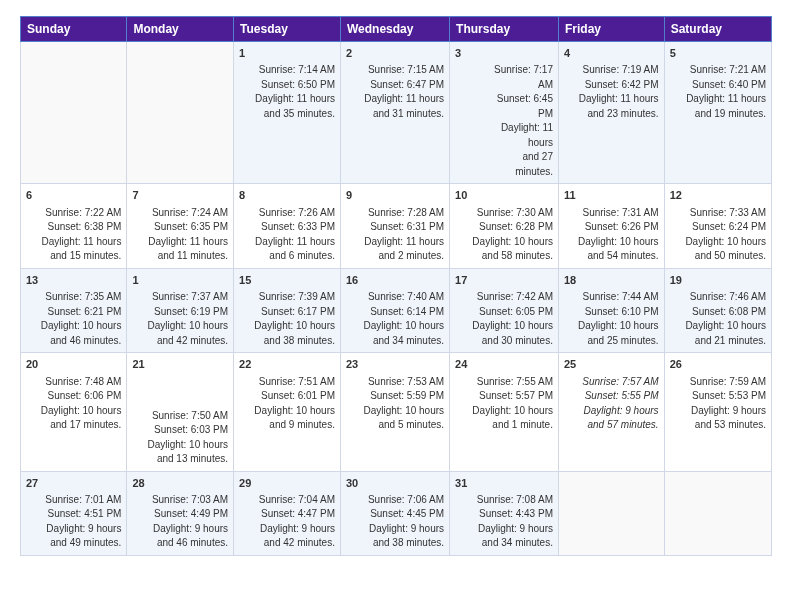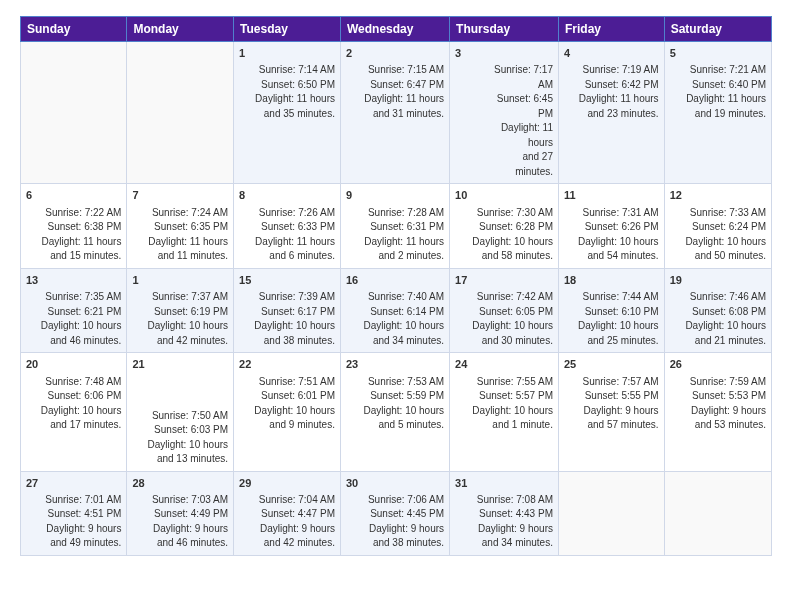--- a/index.html
+++ b/index.html
@@ -277,21 +277,21 @@
           </td>
           <td>
             <span class="day-num">24</span>
             <div class="day-info" style="white-space: pre-line;">Sunrise: 7:55 AM
 Sunset: 5:57 PM
 Daylight: 10 hours
 and 1 minute.</div>
           </td>
           <td>
             <span class="day-num">25</span>
-            <div class="day-info" style="white-space: pre-line;">Sunrise: 7:57 AM
+            <div class="day-info" style="white-space: pre-line; font-style: italic;">Sunrise: 7:57 AM
 Sunset: 5:55 PM
 Daylight: 9 hours
 and 57 minutes.</div>
           </td>
           <td>
             <span class="day-num">26</span>
             <div class="day-info" style="white-space: pre-line; margin-left: 14px;">Sunrise: 7:59 AM
 Sunset: 5:53 PM
 Daylight: 9 hours
 and 53 minutes.</div>

